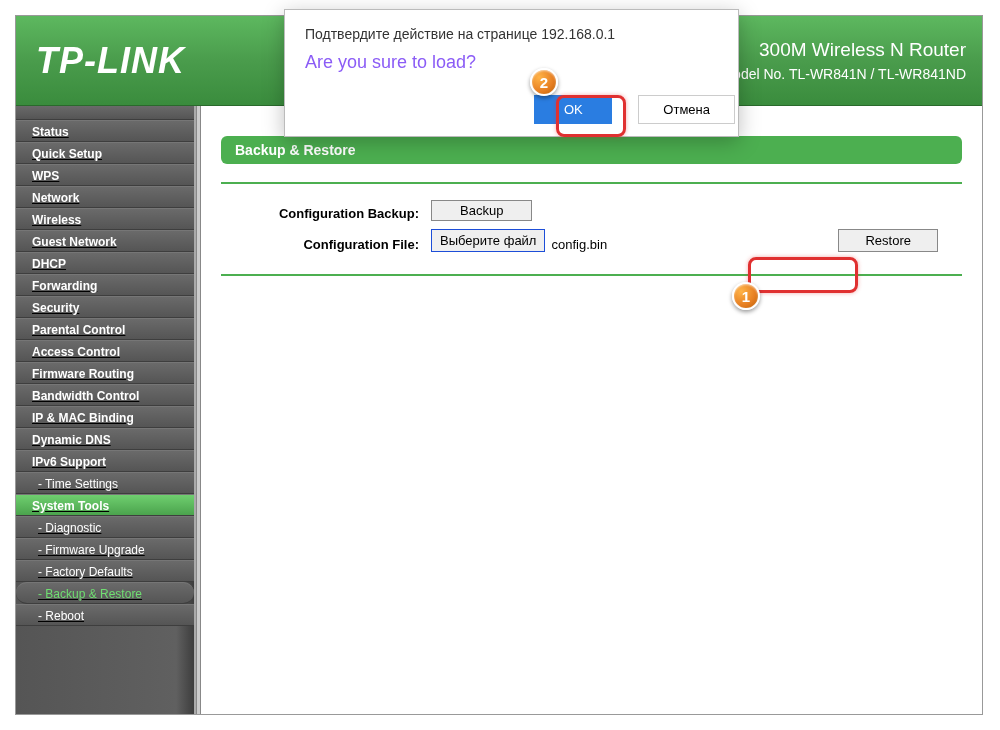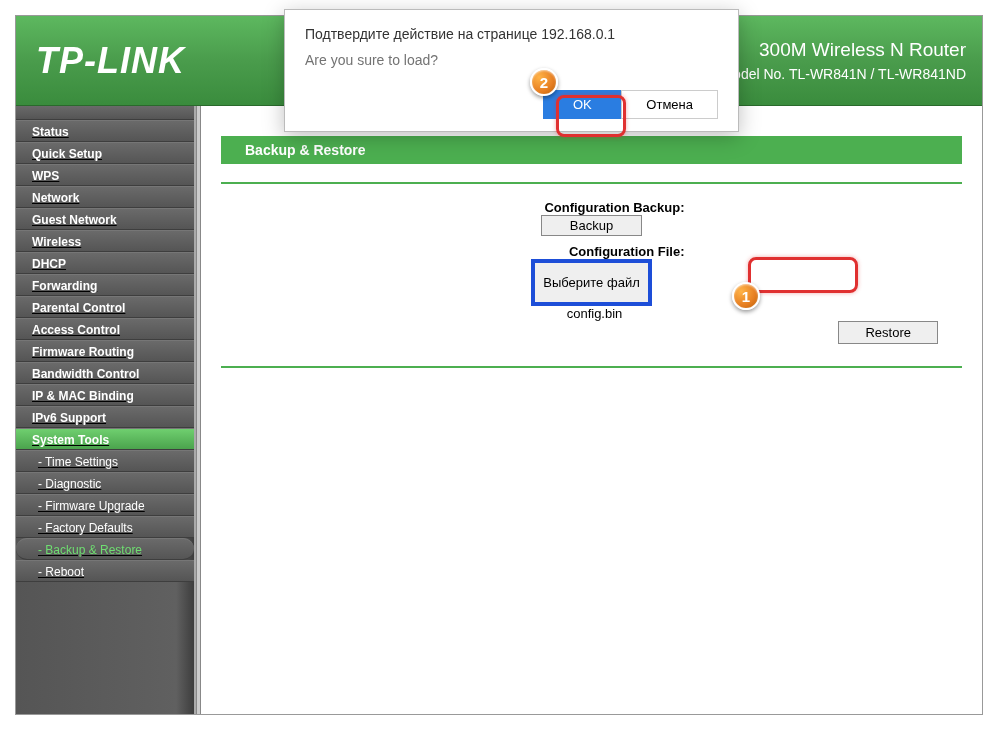--- a/index.html
+++ b/index.html
@@ -91,50 +91,50 @@
       flex: 1;
       padding: 30px 20px 10px 20px;
       background: #fff;
       position: relative;
     }
     .panel-title {
       background: #4CAF50;
       color: #fff;
       font-weight: bold;
       font-size: 14px;
-      padding: 6px 24px;
+      padding: 6px 14px;
       margin-bottom: 18px;
+      border-radius: 6px;
     }
     .hr-green { border: none; border-top: 2px solid #4CAF50; margin: 8px 0 16px 0; }
     .form-row {
       display: flex;
-      align-items: center;
+      align-items: flex-end;
       margin: 8px 0;
       font-size: 13px;
-      flex-direction: column;
     }
     .form-label {
       width: 210px;
       text-align: right;
       font-weight: bold;
       padding-right: 12px;
       color: #000;
     }
     .btn {
       background: #efefef;
       border: 1px solid #888;
       padding: 2px 28px;
       font-size: 13px;
       cursor: pointer;
       font-family: inherit;
     }
     .file-btn {
       background: #efefef;
-      border: 4px solid #1d4ed8;
-      padding: 12px 8px;
+      border: 1px solid #1d4ed8;
+      padding: 3px 8px;
       font-size: 13px;
       cursor: pointer;
     }
     .file-name { margin-left: 6px; font-size: 13px; }
     .restore-wrap {
       margin-left: auto;
       margin-right: 24px;
     }
     .resizer {
       width: 5px;
@@ -147,37 +147,37 @@
     
     .dialog {
       position: absolute;
       top: -7px;
       left: 268px;
       width: 455px;
       background: #fff;
       border: 1px solid #bbb;
       box-shadow: 0 5px 20px rgba(0,0,0,0.25);
       z-index: 1000;
-      padding: 16px 20px 12px 20px;
+      padding: 16px 3px 12px 20px;
       font-family: "Segoe UI", Arial, sans-serif;
     }
     .dialog-title {
       font-size: 14px;
       color: #333;
       margin-bottom: 10px;
     }
     .dialog-msg {
-      font-size: 14px;
-      color: #737373;
+      font-size: 18px;
+      color: #8b5cf6;
       margin-bottom: 22px;
     }
     .dialog-actions {
       display: flex;
       justify-content: flex-end;
-      gap: 0;
+      gap: 26px;
     }
     .dlg-btn {
       padding: 6px 24px;
       font-size: 13px;
       border: 1px solid #ccc;
       background: #fff;
       cursor: pointer;
       min-width: 78px;
     }
     .dlg-btn.primary {
@@ -225,32 +225,34 @@
   </div>
 
   <div class="content-wrap">
 
     <div class="sidebar">
       <div class="sidebar-spacer-top"></div>
       <div class="sidebar-item">Status</div>
       <div class="sidebar-item">Quick Setup</div>
       <div class="sidebar-item">WPS</div>
       <div class="sidebar-item">Network</div>
+      <div class="sidebar-item">Wireless</div>
       <div class="sidebar-item">Guest Network</div>
-      <div class="sidebar-item">Wireless</div>
       <div class="sidebar-item">DHCP</div>
       <div class="sidebar-item">Forwarding</div>
+      <div class="sidebar-item">Security</div>
       <div class="sidebar-item">Parental Control</div>
       <div class="sidebar-item">Access Control</div>
       <div class="sidebar-item">Firmware Routing</div>
       <div class="sidebar-item">Bandwidth Control</div>
       <div class="sidebar-item">IP &amp; MAC Binding</div>
+      <div class="sidebar-item">Dynamic DNS</div>
       <div class="sidebar-item">IPv6 Support</div>
+      <div class="sidebar-item sub">- Time Settings</div>
       <div class="sidebar-item active">System Tools</div>
-      <div class="sidebar-item sub">- Time Settings</div>
       <div class="sidebar-item sub">- Diagnostic</div>
       <div class="sidebar-item sub">- Firmware Upgrade</div>
       <div class="sidebar-item sub">- Factory Defaults</div>
       <div class="sidebar-item sub current-sub">- Backup &amp; Restore</div>
       <div class="sidebar-item sub">- Reboot</div>
     </div>
 
     <div class="resizer"></div>
 
     <div class="main">

